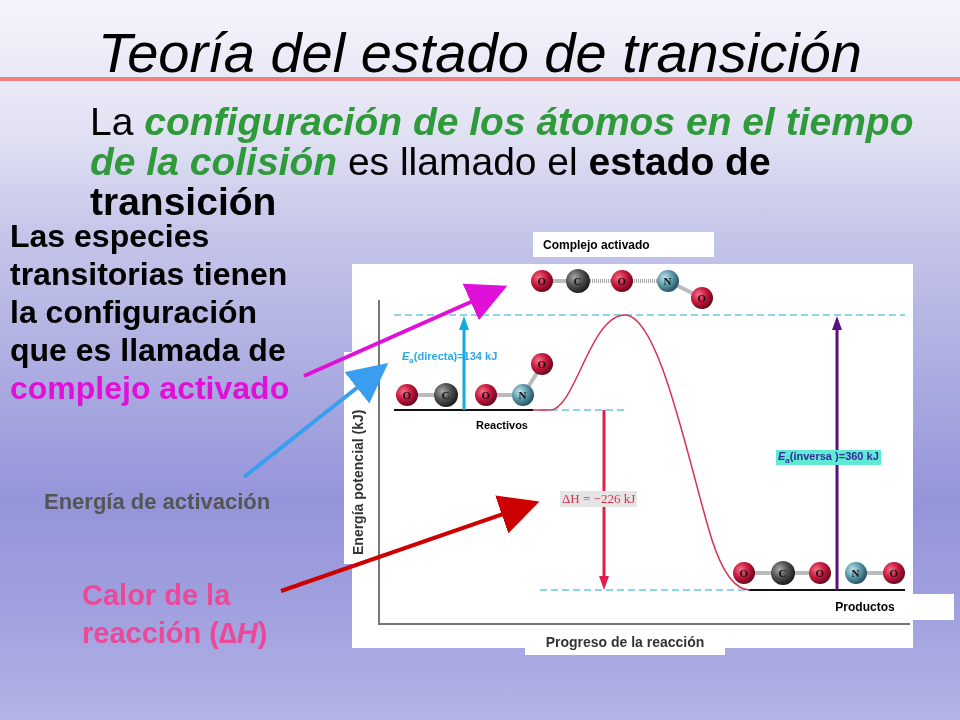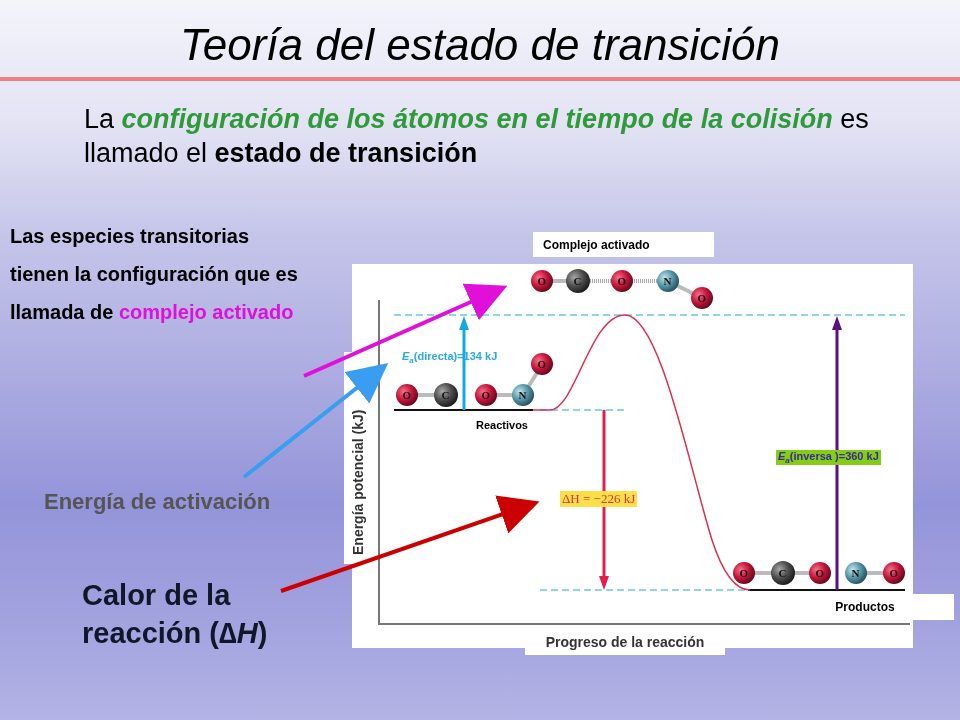--- a/index.html
+++ b/index.html
@@ -4,42 +4,42 @@
 <style>
   * { margin: 0; padding: 0; box-sizing: border-box; }
   html, body { width: 960px; height: 720px; overflow: hidden; }
   body {
     position: relative;
     font-family: "Liberation Sans", sans-serif;
     background: linear-gradient(to bottom, #f4f4fb 0%, #e2e2f4 18%, #c6c6ea 32%, #a8a8e0 55%, #9494da 70%, #a4a4e0 88%, #b4b4e6 100%);
   }
   .title {
     position: absolute; left: 0; top: 20px; width: 960px; text-align: center;
-    font-size: 44px; font-style: italic; color: #000;
+    font-size: 56px; font-style: italic; color: #000;
   }
   .title-rule {
     position: absolute; left: 0; top: 77px; width: 960px; height: 4px; background: #f08080;
   }
   .intro {
-    position: absolute; left: 84px; top: 102px; width: 860px;
-    font-size: 27px; line-height: 34px; color: #000;
+    position: absolute; left: 90px; top: 102px; width: 860px;
+    font-size: 39px; line-height: 40px; color: #000;
   }
   .intro .green { color: #2e9a3a; font-weight: bold; font-style: italic; }
   .intro .bold { font-weight: bold; }
   .left-block {
     position: absolute; left: 10px; top: 217px; width: 300px;
-    font-size: 20px; font-weight: bold; line-height: 38px; color: #000;
+    font-size: 32px; font-weight: bold; line-height: 38px; color: #000;
   }
   .left-block .magenta { color: #e010d8; }
   .energy-label {
     position: absolute; left: 44px; top: 481px; font-size: 22px; font-weight: bold; color: #555; margin-top: 8px;
   }
   .heat-label {
     position: absolute; left: 82px; top: 576px; width: 220px;
-    font-size: 29px; font-weight: bold; line-height: 38px; color: #0f172a;
+    font-size: 29px; font-weight: bold; line-height: 38px; color: #ec4899;
   }
   .heat-label em { font-style: italic; }
   .panel {
     position: absolute; left: 352px; top: 264px; width: 561px; height: 384px; background: #fff;
   }
   .panel-ext-left {
     position: absolute; left: 344px; top: 352px; width: 20px; height: 212px; background: #fff;
   }
   .lbl-box {
     position: absolute; background: #fff; font-size: 12px; font-weight: bold; color: #000;
@@ -49,22 +49,22 @@
   .productos-box { left: 776px; top: 594px; width: 178px; height: 26px; justify-content: center; }
   .progreso-box { left: 525px; top: 628px; width: 200px; height: 27px; justify-content: center; font-size: 14px; color: #333; }
   .yaxis-label {
     position: absolute; left: 350px; top: 555px; transform-origin: 0 0; transform: rotate(-90deg);
     font-size: 14px; font-weight: bold; color: #333; white-space: nowrap; width: 210px;
   }
   .reactivos-lbl { position: absolute; left: 437px; top: 419px; font-size: 11px; font-weight: bold; color: #000; margin-left: 39px; }
   .ea-dir { position: absolute; left: 402px; top: 350px; font-size: 11px; font-weight: bold; color: #2aa8e8; }
   .ea-dir i, .ea-inv i { font-style: italic; }
   .ea-dir sub, .ea-inv sub { font-size: 8px; font-style: italic; }
-  .ea-inv { position: absolute; left: 776px; top: 450px; font-size: 11px; font-weight: bold; color: #3a2a9a; background: #84cc16; padding: 0 2px; }
-  .dh-lbl { position: absolute; left: 560px; top: 491px; font-family: "Liberation Serif", serif; font-size: 13px; color: #d8304a; background: #fde047; padding: 0 2px; }
+  .ea-inv { position: absolute; left: 776px; top: 450px; font-size: 11px; font-weight: bold; color: #3a2a9a; background: #5eead4; padding: 0 2px; }
+  .dh-lbl { position: absolute; left: 560px; top: 491px; font-family: "Liberation Serif", serif; font-size: 13px; color: #d8304a; background: #e5e5e5; padding: 0 2px; }
   svg.overlay { position: absolute; left: 0; top: 0; }
   .atom text { font-family: "Liberation Serif", serif; font-weight: bold; font-size: 11px; }
 </style>
 </head>
 <body>
 
 <div class="title">Teoría del estado de transición</div>
 <div class="title-rule"></div>
 
 <div class="intro">

